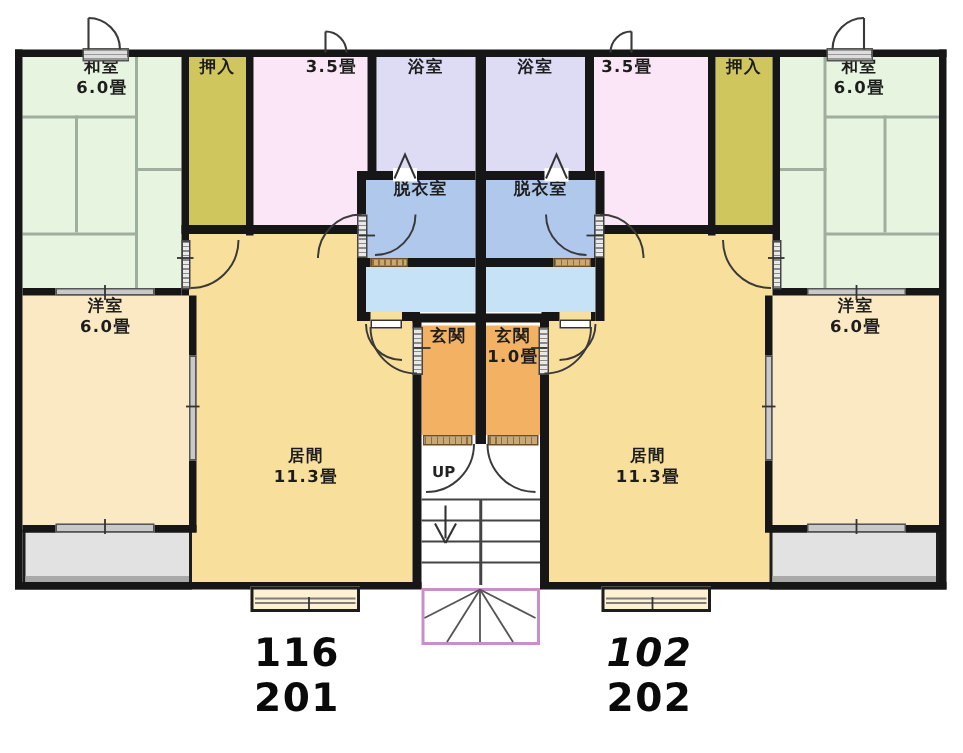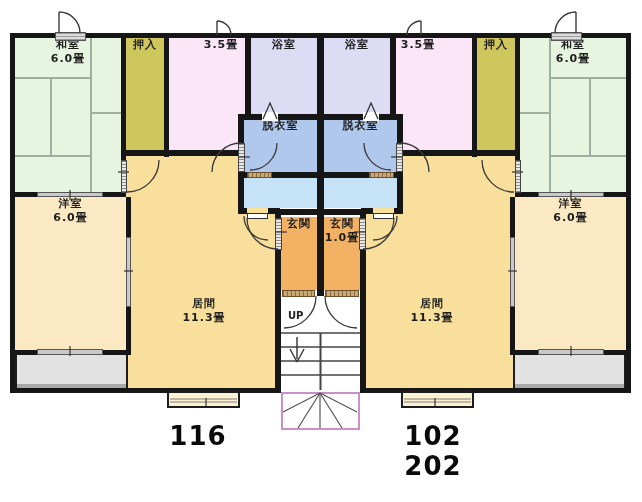--- a/index.html
+++ b/index.html
@@ -271,16 +271,17 @@
       <path d="M118,172 H129"></path>
         <path d="M512,172 H523"></path>
       <path d="M276,232 H287"></path>
         <path d="M354,232 H365"></path>
       <path d="M239,157 H250"></path>
         <path d="M391,157 H402"></path>
     </g>
   </svg>
 
   <div class="unitnum" style="left:156px;top:423px;">116</div>
-  <div class="unitnum" style="left:391px;top:423px;">102</div>
+  <div class="unitnum" style="left:156px;top:453px;">201</div>
+  <div class="unitnum" style="left:391px;top:423px;font-style:italic;">102</div>
   <div class="unitnum" style="left:391px;top:453px;">202</div>
 
 </div>
 
 </body></html>

